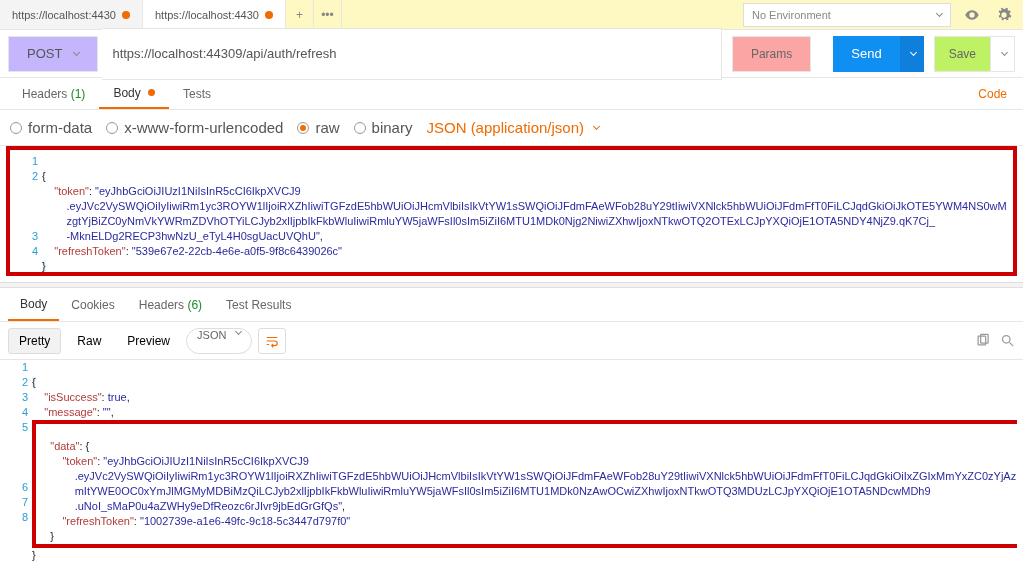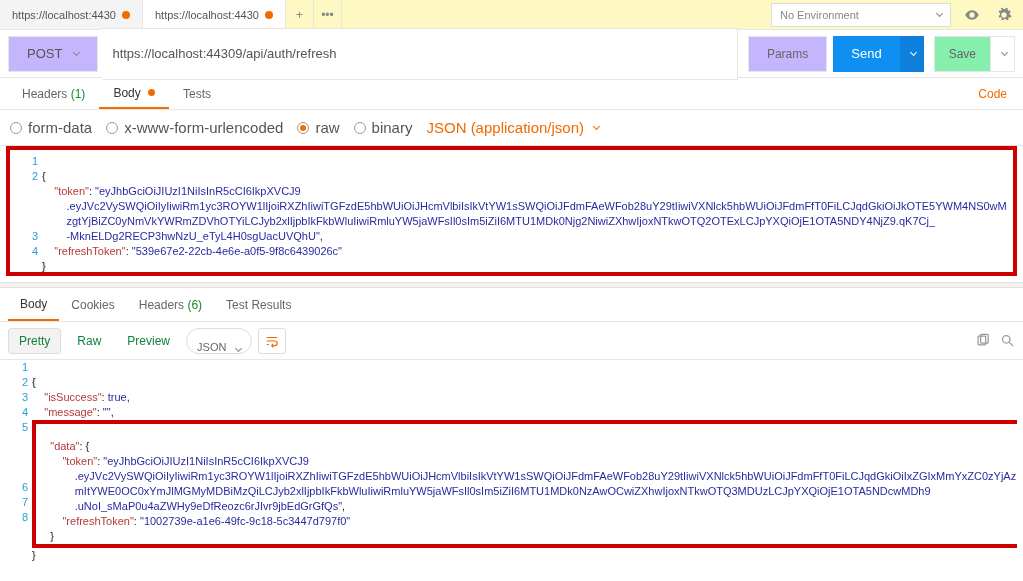--- a/index.html
+++ b/index.html
@@ -4,31 +4,31 @@
 <style>
   * { box-sizing: border-box; margin: 0; padding: 0; font-family: -apple-system, BlinkMacSystemFont, "Segoe UI", Arial, sans-serif; }
   body { background: #fff; font-size: 12px; color: #555; width: 1023px; height: 581px; overflow: hidden; }
 
   .topbar { display:flex; align-items:center; height:30px; background:#fef9c3; border-bottom:1px solid #e6e6e6; }
   .tab { display:flex; align-items:center; gap:6px; height:100%; padding:0 12px; background:#fff; border-right:1px solid #e6e6e6; font-size:11px; color:#555; }
   .tab.inactive{background:#f4f4f4;}
   .dirty-dot{width:8px;height:8px;border-radius:50%;background:#f06b00;display:inline-block}
   .tab-add,.tab-menu{width:28px;display:flex;align-items:center;justify-content:center;height:100%;color:#888;border-right:1px solid #e6e6e6}
   .top-spacer{flex:1}
-  .env-sel{width:180px;height:24px;border:1px solid #ddd;background:#fff;display:flex;align-items:center;justify-content:space-between;padding:0 8px;color:#888;font-size:11px;margin-right:8px}
+  .env-sel{width:208px;height:24px;border:1px solid #ddd;background:#fff;display:flex;align-items:center;justify-content:space-between;padding:0 8px;color:#888;font-size:11px;margin-right:8px}
   .top-icons{display:flex;align-items:center;gap:6px;padding-right:6px}
   .top-icons .ico{width:26px;height:26px;display:flex;align-items:center;justify-content:center;color:#888}
 
   .reqbar{display:flex;align-items:center;height:48px;padding:6px 8px;gap:4px;border-bottom:1px solid #e6e6e6;background:#fff}
   .method-btn{height:36px;padding:0 18px;display:flex;align-items:center;gap:8px;background:#c4b5fd;border:1px solid #e6e6e6;color:#555;font-size:13px}
   .url-in{flex:1;height:52px;border:1px solid #e6e6e6;border-left:none;padding:0 10px;font-size:13px;color:#555;outline:none}
-  .params-btn{height:36px;padding:6px 18px;background:#c4b5fd;border:1px solid #e6e6e6;color:#666;font-size:12px;margin-left:6px}
+  .params-btn{height:36px;padding:6px 18px;background:#fca5a5;border:1px solid #e6e6e6;color:#666;font-size:12px;margin-left:6px}
   .send-btn{height:36px;background:#0f8ff2;color:#fff;padding:0 18px;display:flex;align-items:center;gap:8px;font-size:13px}
   .send-split{width:24px;height:36px;background:#0e7fda;display:flex;align-items:center;justify-content:center}
-  .save-btn{height:36px;padding:0 14px;background:#86efac;border:1px solid #e6e6e6;color:#666;font-size:12px}
+  .save-btn{height:36px;padding:0 14px;background:#bef264;border:1px solid #e6e6e6;color:#666;font-size:12px}
   .save-split{height:36px;width:24px;border:1px solid #e6e6e6;border-left:none;display:flex;align-items:center;justify-content:center}
 
   .reqtabs{display:flex;align-items:center;height:32px;border-bottom:1px solid #e6e6e6;padding:0 8px;font-size:12px}
   .reqtabs .rtab{padding:0 14px;height:100%;display:flex;align-items:center;color:#666}
   .reqtabs .rtab.cur{color:#333;border-bottom:2px solid #f06b00}
   .badge-count{color:#1b8a2c}
   .reqtabs .code-link{margin-left:auto;color:#f06b00;padding-right:8px}
 
   .bodytypes{display:flex;align-items:center;height:36px;padding:0 10px;gap:14px;border-bottom:1px solid #e6e6e6;font-size:15px}
   .radio{width:12px;height:12px;border:1px solid #999;border-radius:50%;display:inline-flex;align-items:center;justify-content:center;margin-right:4px}
@@ -47,23 +47,23 @@
   .resp-split{height:6px;background:#f3f3f3;border-top:1px solid #e0e0e0;border-bottom:1px solid #e0e0e0;margin-top:6px}
 
   .resptabs{display:flex;align-items:center;height:34px;border-bottom:1px solid #e6e6e6;padding:0 8px;font-size:12px}
   .resptabs .rtab{padding:0 12px;height:100%;display:flex;align-items:center;color:#666}
   .resptabs .rtab.cur{color:#333;border-bottom:2px solid #f06b00}
   .status-block{margin-left:auto;display:flex;align-items:center;gap:14px;padding-right:8px;color:#666}
   .status-block .ok{color:#1b8a2c}
   .status-block .ms{color:#1b8a2c}
 
   .viewbar{display:flex;align-items:center;height:38px;padding:0 8px;gap:6px;border-bottom:1px solid #e6e6e6}
-  .vbtn{height:26px;padding:0 10px;display:flex;align-items:center;gap:6px;color:#15803d;font-size:12px}
+  .vbtn{height:26px;padding:0 10px;display:flex;align-items:center;gap:6px;color:#000000;font-size:12px}
   .vbtn.cur{background:#f2f2f2;border:1px solid #ddd;border-radius:3px}
-  .vdd{height:26px;padding:0 10px;border:1px solid #ddd;border-radius:13px;display:flex;align-items:flex-end;gap:6px;color:#666;font-size:11px}
+  .vdd{height:26px;padding:0 10px;border:1px solid #ddd;border-radius:13px;display:flex;align-items:flex-start;gap:6px;color:#666;font-size:11px}
   .wrap-ico{width:28px;height:26px;border:1px solid #ddd;border-radius:3px;display:flex;align-items:center;justify-content:center;color:#f06b00}
   .view-right{margin-left:auto;display:flex;align-items:center;gap:10px;color:#888}
 
   .resp-editor-wrap{padding:0 6px 6px 14px;background:#fff;margin:0}
   .resp-editor{font-family:Consolas, monospace;font-size:11px;line-height:15px;display:flex}
   .resp-editor .gutter{width:18px;text-align:right;color:#2a9fd6;padding-right:4px}
   .highlight-box{border:4px solid #cc0000;display:inline-block;padding:0 2px}
 
   .token-ln{white-space:pre}
   .caret{display:inline-block;width:6px;height:6px;border-right:1.5px solid #888;border-bottom:1.5px solid #888;transform:rotate(45deg);margin-left:4px;margin-bottom:2px}
@@ -103,21 +103,21 @@
   </div>
 </div>
 
 <div class="reqbar">
   <div class="method-btn">
     <span>POST</span>
     <span class="caret sm"></span>
   </div>
   <input class="url-in" value="https://localhost:44309/api/auth/refresh" style="">
   <button class="params-btn">Params</button>
-  <div style="display:flex;margin-left:2px">
+  <div style="display:flex;margin-left:18px">
     <div class="send-btn">
       <span>Send</span>
     </div>
     <div class="send-split">
       <span class="caret sm" style="border-color:#fff"></span>
     </div>
   </div>
   <div style="display:flex;margin-left:6px">
     <button class="save-btn">Save</button>
     <div class="save-split">

